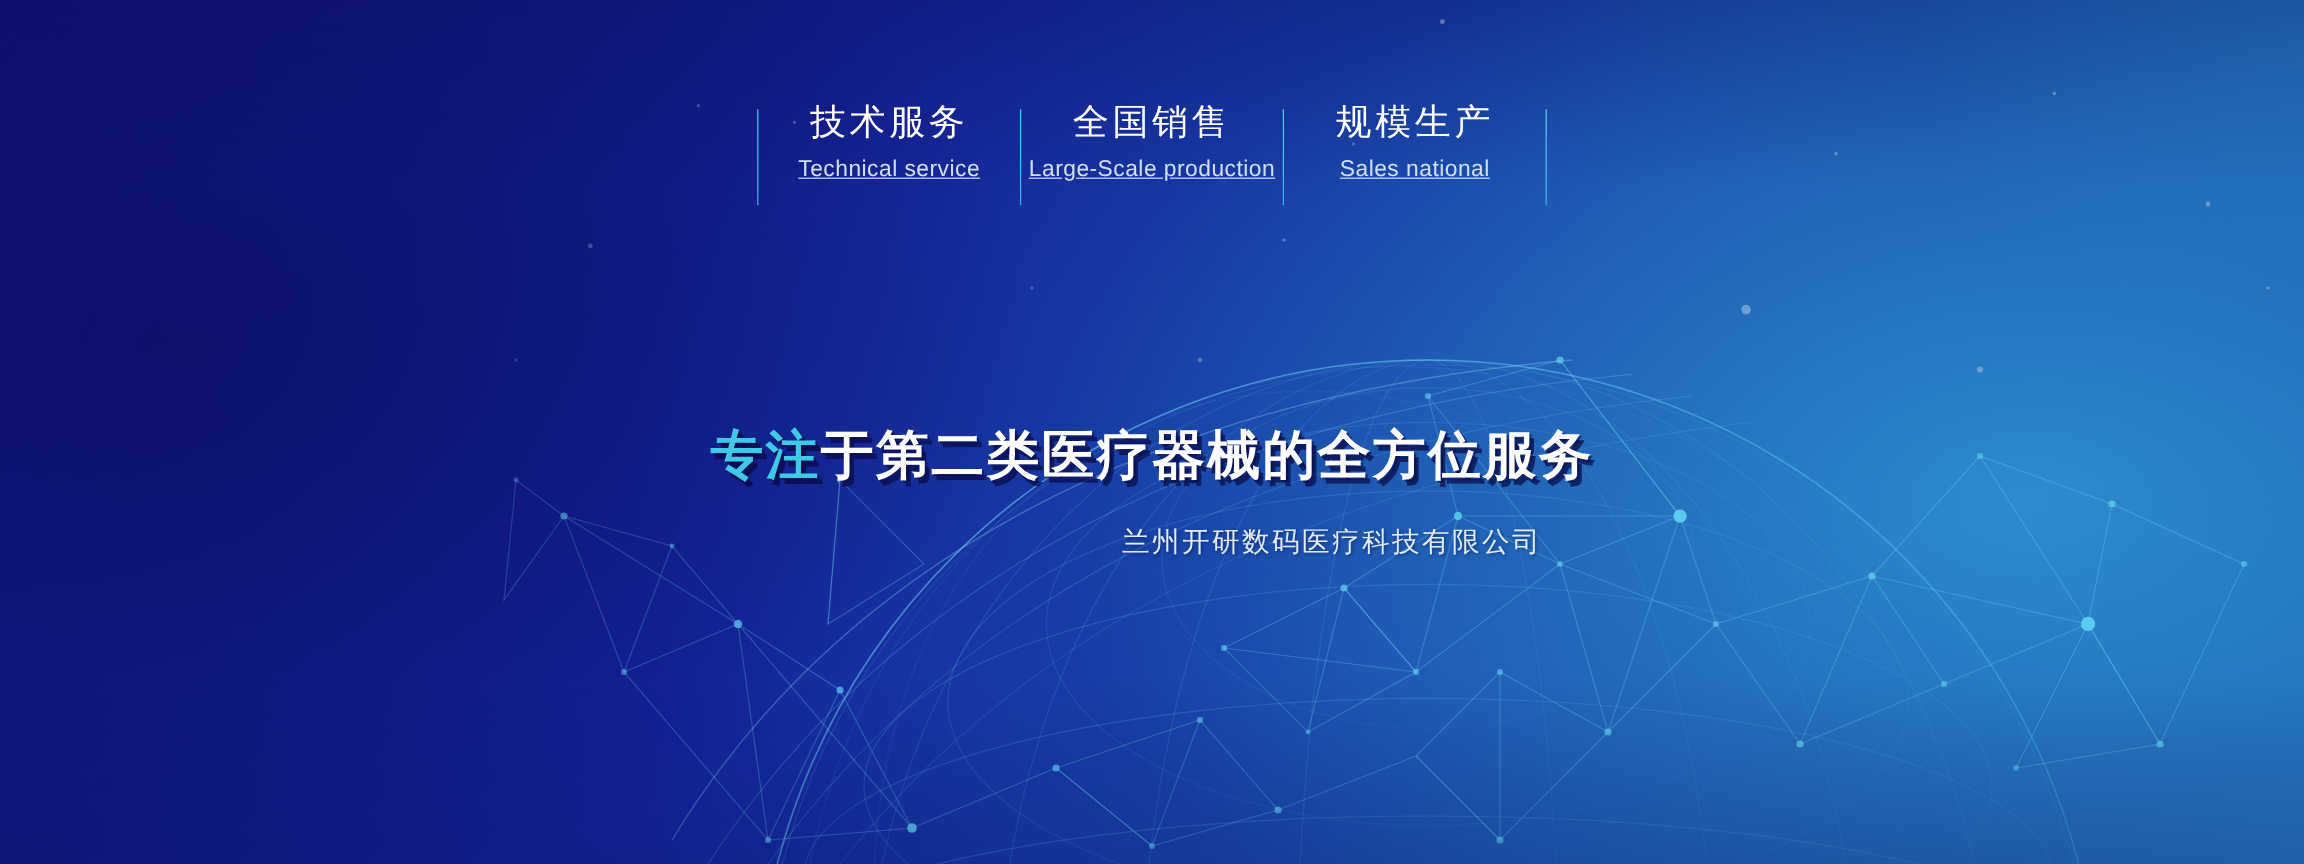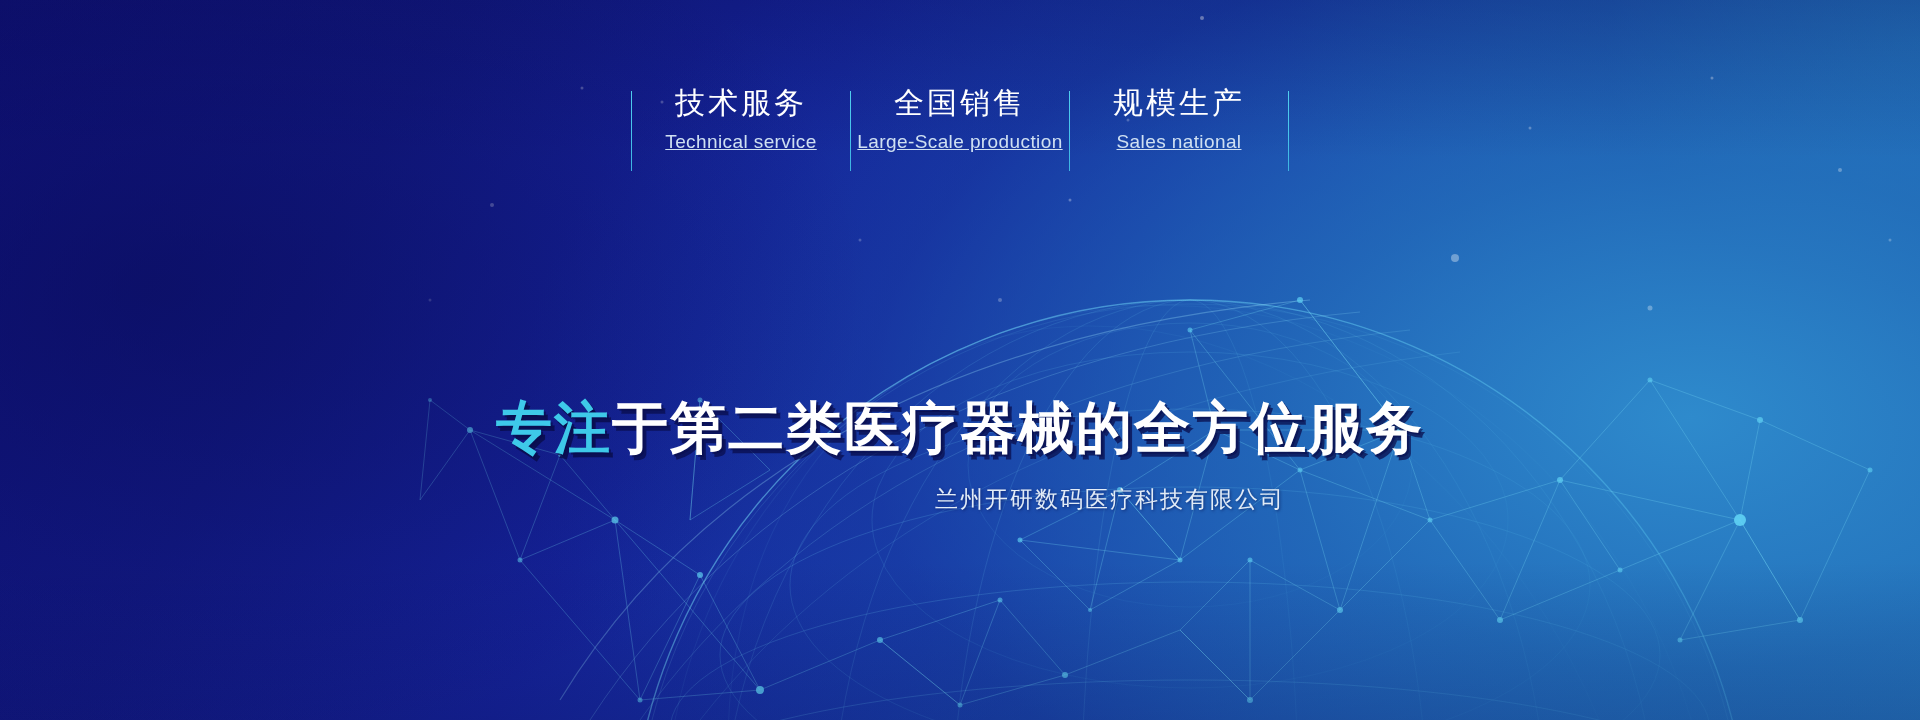--- a/index.html
+++ b/index.html
@@ -46,23 +46,23 @@
   .feature .cn{font-size:30px;font-weight:400;color:#ffffff;letter-spacing:3px;
                line-height:40px;white-space:nowrap;}
   .feature .en{margin-top:6px;font-size:19px;font-weight:400;color:#cfe0f2;
                letter-spacing:0.4px;line-height:26px;white-space:nowrap;text-decoration:underline;}
   .vdiv{width:1px;align-self:center;height:80px;
         background:linear-gradient(180deg,#53d6f2 0%,#49cbef 55%,#3fb9e4 100%);
         opacity:.95;flex:0 0 1px;}
 
   
   .headline{position:absolute;left:0;top:338px;width:1920px;text-align:center;}
-  .headline .title{font-size:56px;font-weight:700;line-height:84px;
+  .headline .title{font-size:44px;font-weight:700;line-height:84px;
       letter-spacing:2px;white-space:nowrap;
-      font-family:"DejaVu Sans","Liberation Sans",sans-serif;margin-top:48px;}
+      font-family:"DejaVu Sans","Liberation Sans",sans-serif;}
   .headline .title .accent{color:#3ec9e9;
       text-shadow:4px 5px 0 rgba(9,13,76,0.85), 2px 2px 0 rgba(9,13,76,0.7);}
   .headline .title .plain{color:#ffffff;
       text-shadow:4px 5px 0 rgba(9,13,76,0.75), 2px 2px 0 rgba(9,13,76,0.6);}
   .headline .sub{margin-top:14px;font-size:23px;font-weight:400;color:#e2ecf7;
       letter-spacing:2px;white-space:nowrap;padding-left:300px;
       text-shadow:1px 1px 3px rgba(8,12,70,0.55);}
 </style>
 </head>
 <body>

